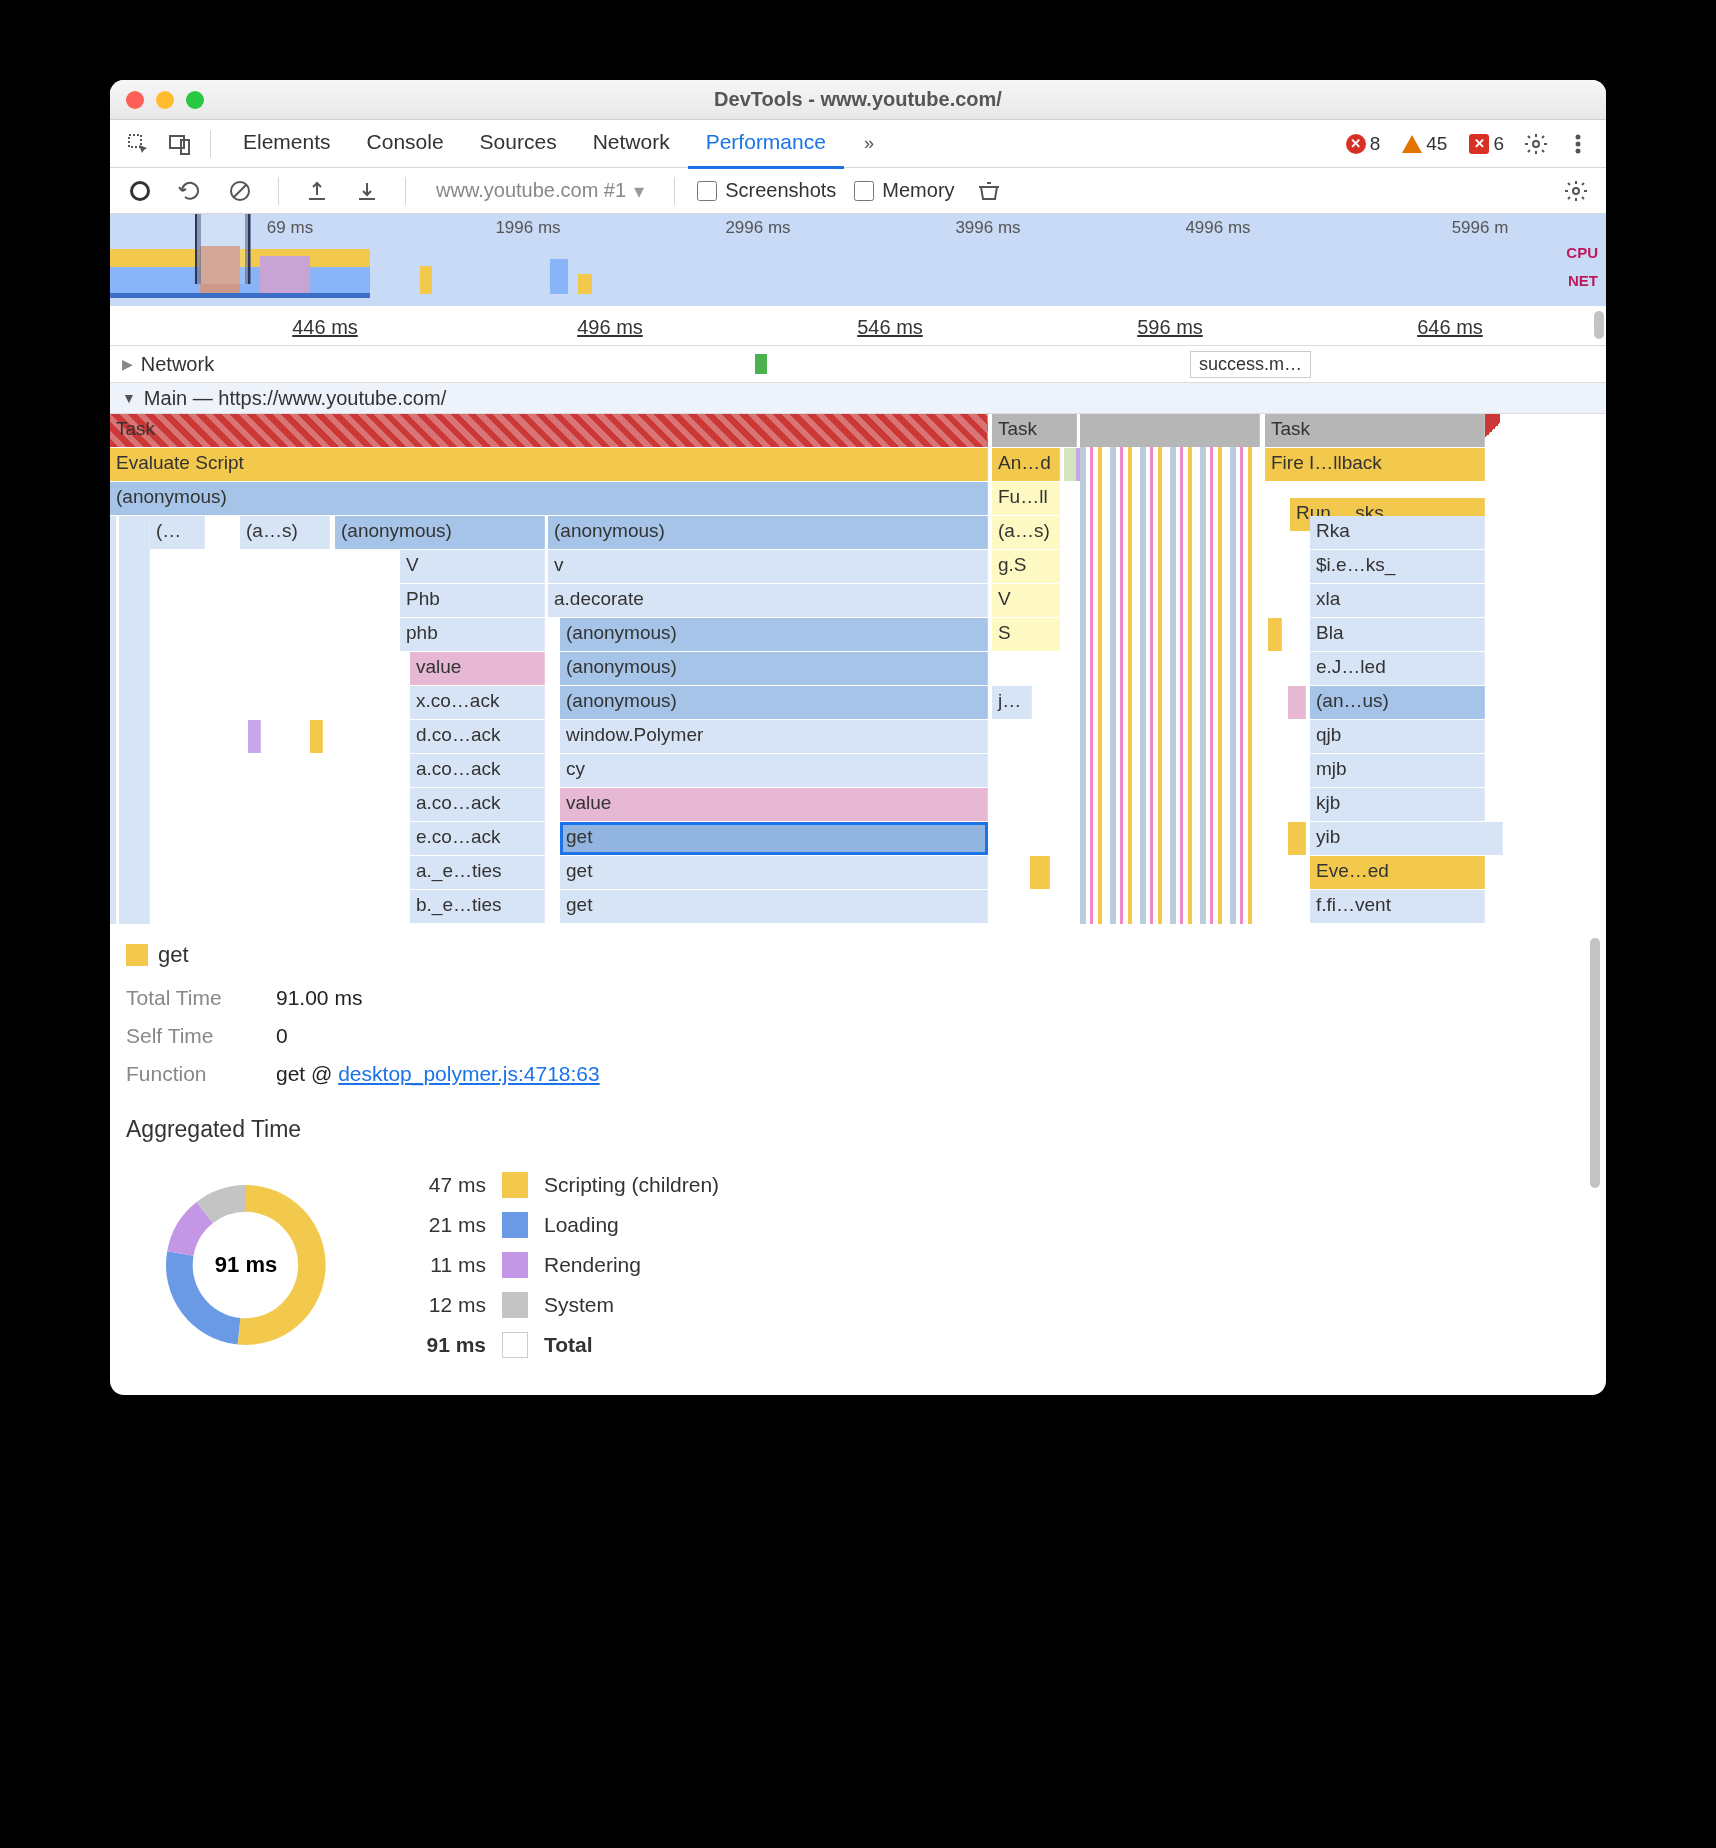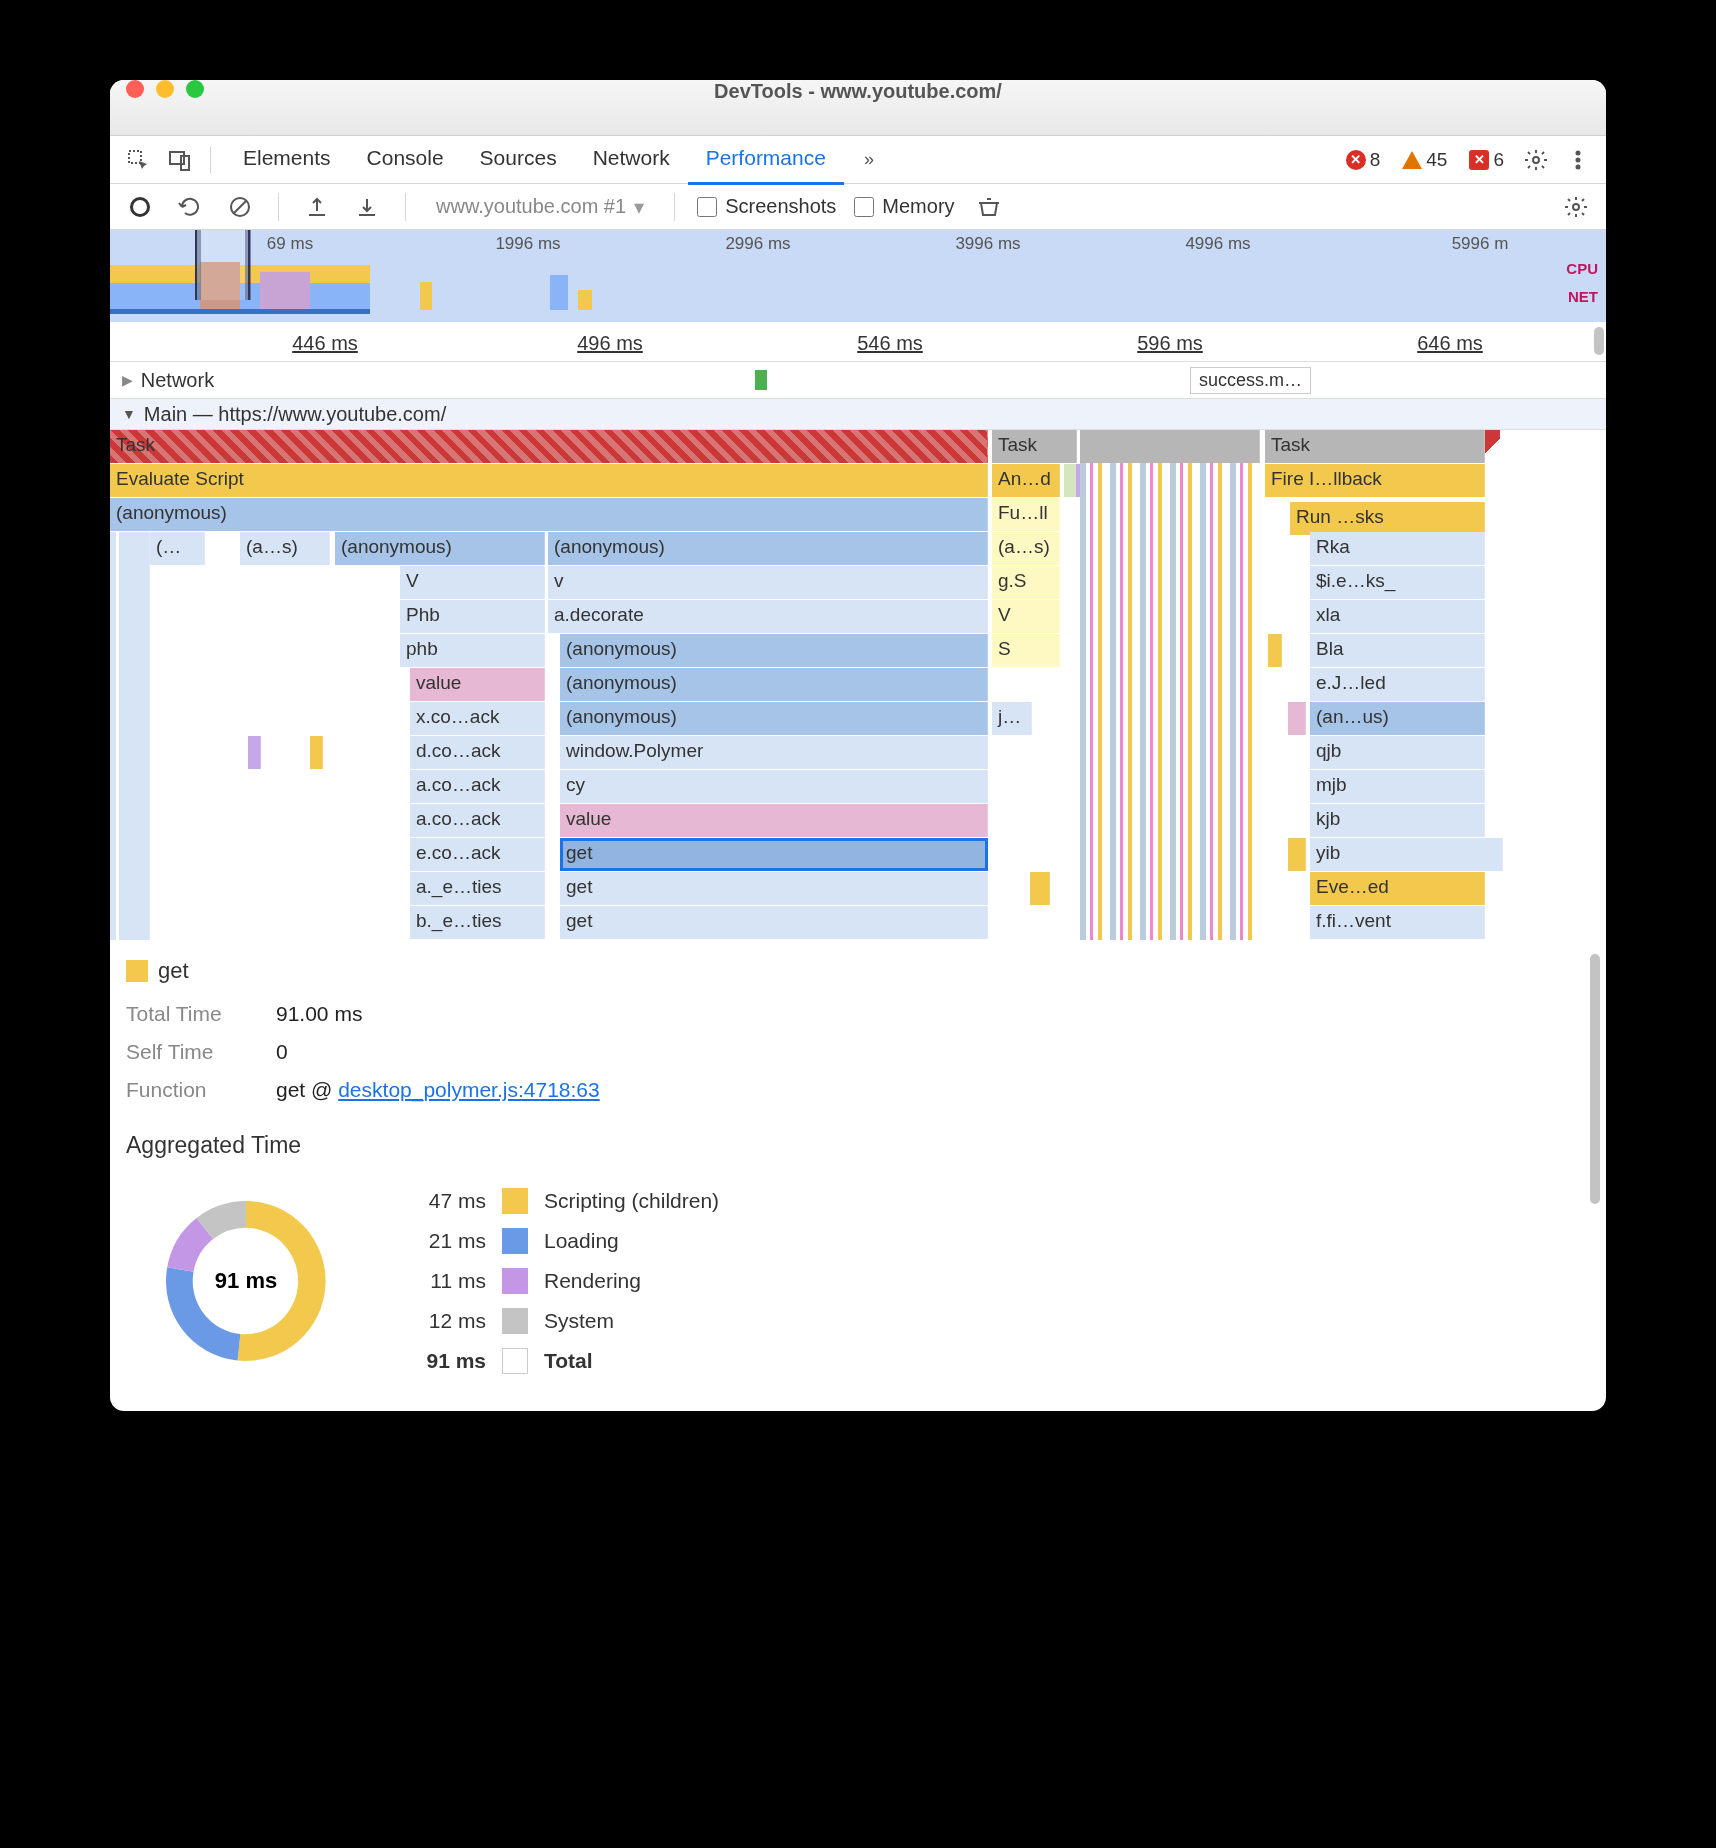--- a/index.html
+++ b/index.html
@@ -1,19 +1,19 @@
 <!DOCTYPE html>
 <html><head>
 <meta charset="utf-8">
 <style>
   * { box-sizing: border-box; margin: 0; padding: 0; font-family: "Helvetica Neue", Arial, sans-serif; }
   body { background: #000; display: flex; justify-content: center; align-items: flex-start; padding: 80px 110px; }
   .window { width: 1496px; background: #fff; border-radius: 14px; box-shadow: 0 30px 80px rgba(0,0,0,0.5); overflow: hidden; }
   
-  .titlebar { height: 56px; background: linear-gradient(#f6f6f6,#e8e8e8); border-bottom: 1px solid #d0d0d0; display: flex; align-items: flex-start; padding: 0 16px; position: relative; }
+  .titlebar { height: 40px; background: linear-gradient(#f6f6f6,#e8e8e8); border-bottom: 1px solid #d0d0d0; display: flex; align-items: center; padding: 0 16px; position: relative; }
   .traffic { display: flex; gap: 12px; }
   .tl { width: 18px; height: 18px; border-radius: 50%; }
   .tl.red{background:#ff5f57;} .tl.yel{background:#ffbd2e;} .tl.grn{background:#28c940;}
   .title { position:absolute; left:0; right:0; text-align:center; font-size: 20px; font-weight: 600; color:#555; }
   
   .toolbar1 { height: 48px; border-bottom: 1px solid #d6d6d6; display: flex; align-items: center; padding: 0 12px; gap: 10px; }
   .icobtn { width: 32px; height: 32px; display:flex; align-items:center; justify-content:center; color:#555; cursor:pointer; }
   .divider { width:1px; height:28px; background:#d6d6d6; margin: 0 4px; }
   .tabs { display:flex; gap: 0px; }
   .tab { padding: 12px 18px; font-size: 21px; color:#333; cursor:pointer; }
@@ -304,21 +304,21 @@
     <div class="fcell c-script" style="left:920px;top:442px;width:20px;"></div>
     <div class="fcell c-green" style="left:954px;top:34px;width:10px;height:33px;"></div>
     <div class="fcell c-purp" style="left:966px;top:34px;width:10px;height:33px;"></div>
 
     <div style="position:absolute;left:970px;top:0;width:180px;height:510px;background:repeating-linear-gradient(90deg,#bcd 0 6px,#fff 6px 10px,#e8c 10px 13px,#fff 13px 18px,#f2c94c 18px 22px,#fff 22px 30px);"></div>
     <div class="fcell c-task" style="left:970px;top:0;width:180px;"></div>
 
     <div class="fcell c-task" style="left:1155px;top:0;width:220px;">Task</div>
     <div style="position:absolute;left:1375px;top:0;width:15px;height:33px;background:linear-gradient(135deg,#cc3838 50%,transparent 50%);"></div>
     <div class="fcell c-script" style="left:1155px;top:34px;width:220px;">Fire I…llback</div>
-    <div class="fcell c-script" style="left:1180px;top:72px;width:195px;">Run …sks</div>
+    <div class="fcell c-script" style="left:1180px;top:84px;width:195px;">Run …sks</div>
     <div class="fcell c-light" style="left:1200px;top:102px;width:175px;">Rka</div>
     <div class="fcell c-light" style="left:1200px;top:136px;width:175px;">$i.e…ks_</div>
     <div class="fcell c-light" style="left:1200px;top:170px;width:175px;">xla</div>
     <div class="fcell c-light" style="left:1200px;top:204px;width:175px;">Bla</div>
     <div class="fcell c-light" style="left:1200px;top:238px;width:175px;">e.J…led</div>
     <div class="fcell c-anon" style="left:1200px;top:272px;width:175px;">(an…us)</div>
     <div class="fcell c-light" style="left:1200px;top:306px;width:175px;">qjb</div>
     <div class="fcell c-light" style="left:1200px;top:340px;width:175px;">mjb</div>
     <div class="fcell c-light" style="left:1200px;top:374px;width:175px;">kjb</div>
     <div class="fcell c-light" style="left:1200px;top:408px;width:193px;">yib</div>

